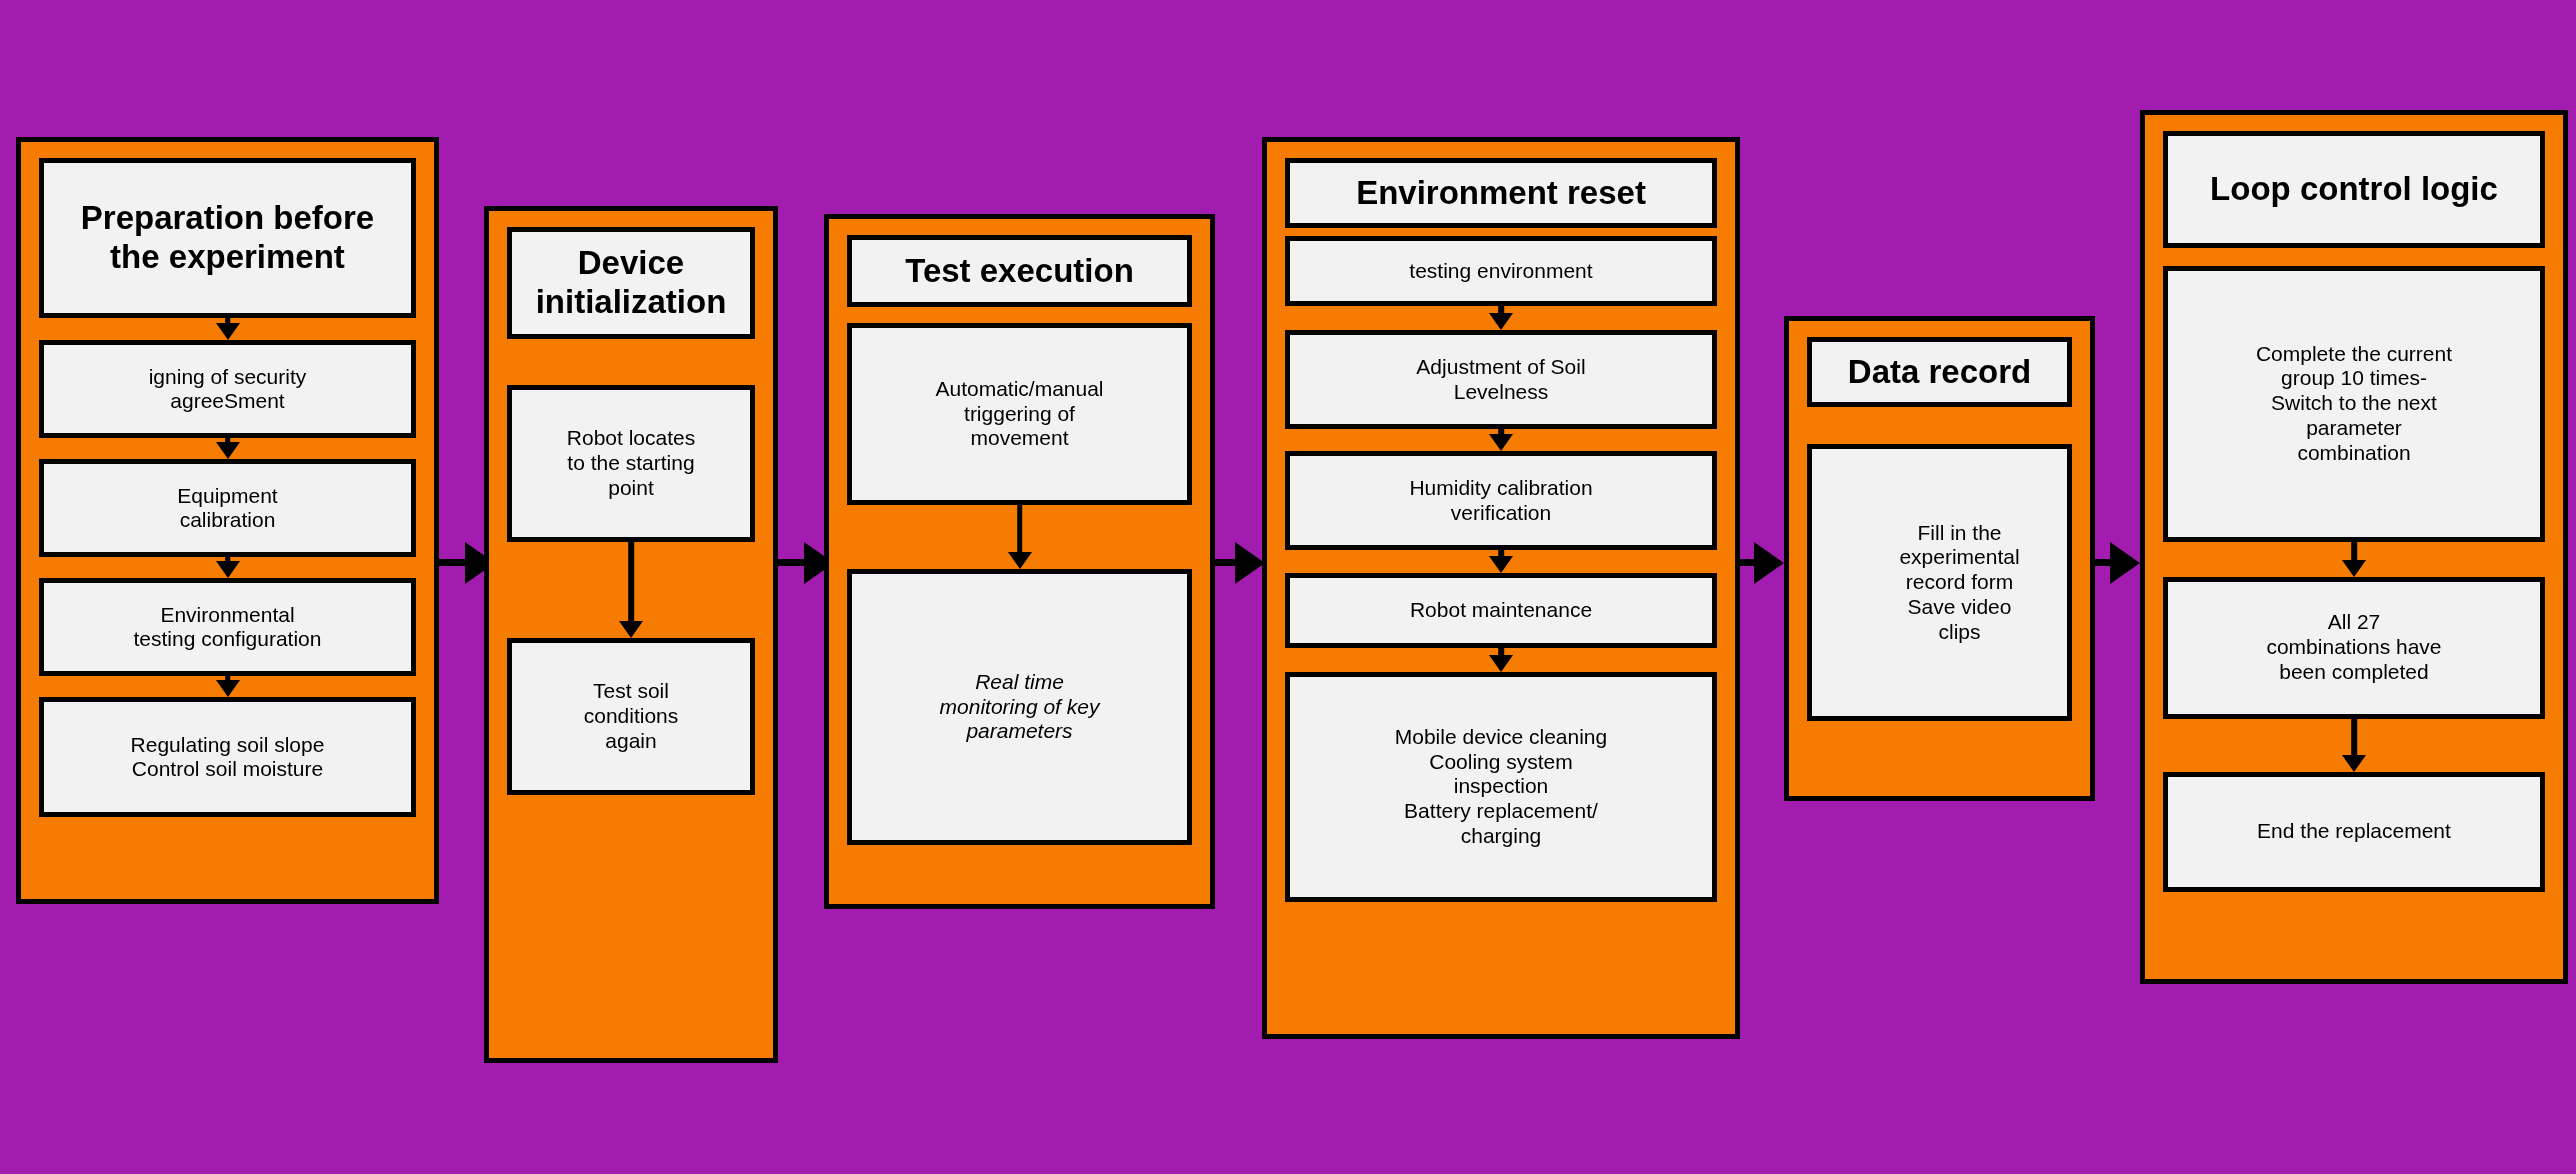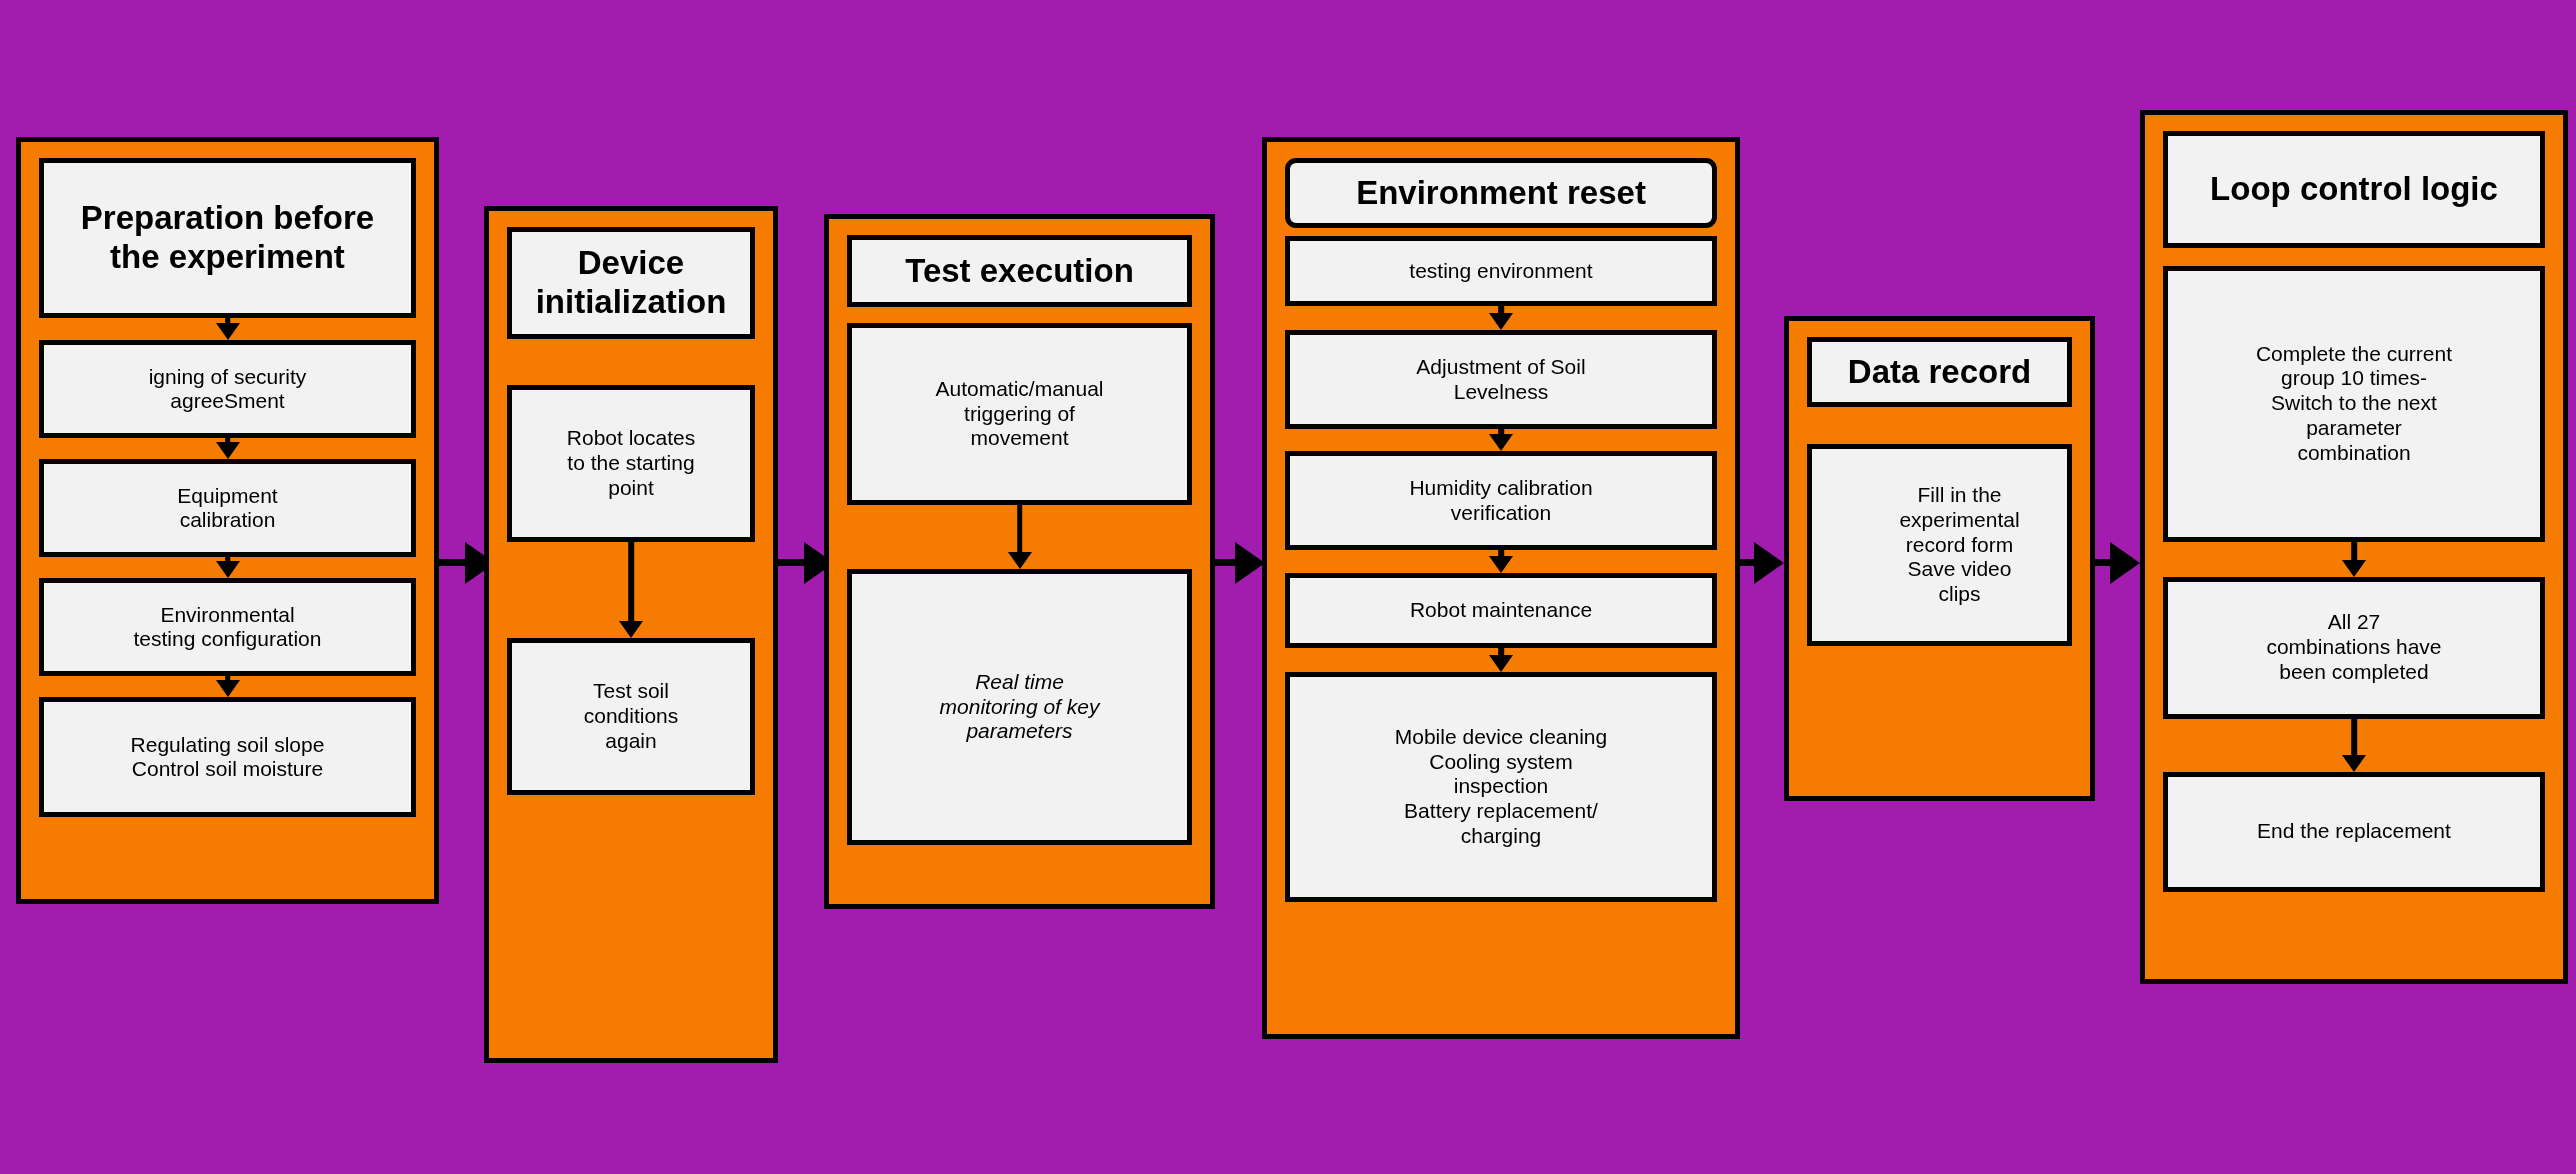--- a/index.html
+++ b/index.html
@@ -183,21 +183,21 @@
 parameters</div>
     <div class="spacer"></div>
   </div>
 
   <div class="hconn" style="left:1215px; top:541px; width:50px; height:43px;">
     <div class="shaft"></div>
     <div class="head"></div>
   </div>
 
   <div class="stage" style="left:1262px; top:137px; width:478px; height:902px;">
-    <div class="node header" style="height:70px;border-radius:11px;">Environment reset</div>
+    <div class="node header" style="height:70px;">Environment reset</div>
     <div class="spacer" style="max-height:8px;"></div>
     <div class="node body" style="height:70px;">testing environment</div>
     <div class="vconn" style="height:24px;">
       <div class="shaft" style="height:9.6px;"></div>
         <div class="head"></div>
     </div>
     <div class="node body" style="height:99px;">Adjustment of Soil
 Levelness</div>
     <div class="vconn" style="height:22.4px;">
       <div class="shaft" style="height:8px;"></div>
@@ -223,21 +223,21 @@
   </div>
 
   <div class="hconn" style="left:1739px; top:541px; width:45px; height:43px;">
     <div class="shaft"></div>
     <div class="head"></div>
   </div>
 
   <div class="stage" style="left:1784px; top:316px; width:311px; height:485px;">
     <div class="node header" style="height:70px;">Data record</div>
     <div class="spacer" style="max-height:37px;"></div>
-    <div class="node body" style="height:202px;padding-left:48px;">Fill in the
+    <div class="node body" style="height:277px;padding-left:48px;">Fill in the
 experimental
 record form
 Save video
 clips</div>
     <div class="spacer"></div>
   </div>
 
   <div class="hconn" style="left:2095px; top:541px; width:45px; height:43px;">
     <div class="shaft"></div>
     <div class="head"></div>

